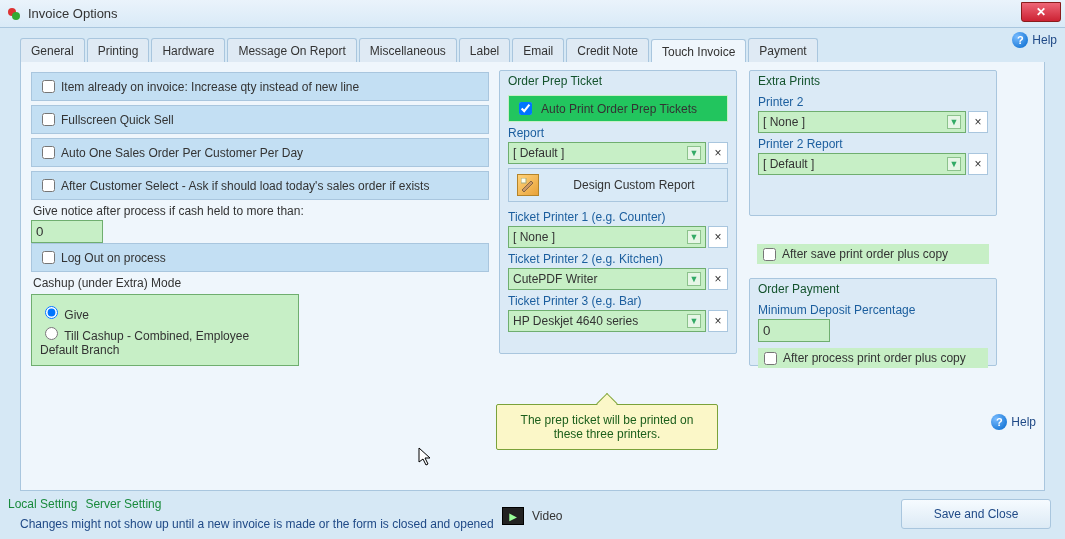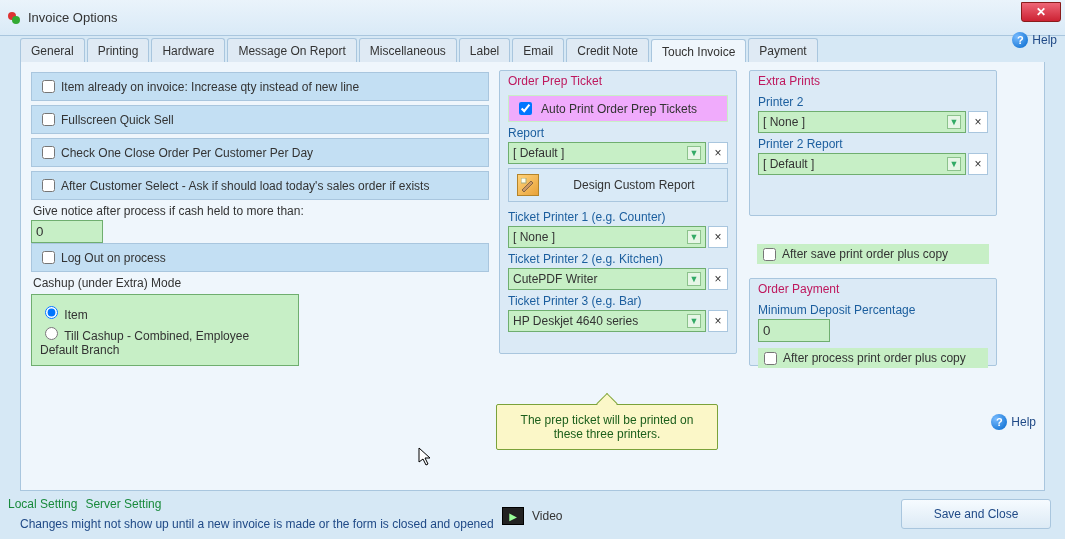--- a/index.html
+++ b/index.html
@@ -8,21 +8,21 @@
     font-family: "Segoe UI", Tahoma, sans-serif;
     font-size: 12px;
     background: #d6e8f5;
     width: 1065px;
     height: 539px;
     overflow: hidden;
     position: relative;
   }
   
   .titlebar {
-    height: 36px;
+    height: 28px;
     background: linear-gradient(#eaf3fb, #d9eaf7);
     border-bottom: 1px solid #a9c6de;
     display: flex;
     align-items: center;
     padding-left: 6px;
     position: relative;
   }
   .titlebar-icon {
     width: 16px; height: 16px; margin-right: 6px;
     display: inline-flex; align-items: center; justify-content: center;
@@ -117,30 +117,30 @@
     border: 1px solid #a9c6de;
     border-radius: 2px;
     background: #dbeaf6;
     padding: 6px 8px 10px 8px;
   }
   .group > .legend {
     position: relative;
     top: -1px;
     margin: -4px -4px 4px -4px;
     padding: 2px 4px;
-    color: #be185d;
+    color: #14532d;
     font-size: 12px;
   }
   .g-mid { left: 478px; top: 8px; width: 238px; height: 284px; }
   .g-extra { left: 728px; top: 8px; width: 248px; height: 146px; }
   .g-extra2 { left: 728px; top: 178px; width: 248px; height: 22px; padding:4px 8px; }
   .g-pay { left: 728px; top: 216px; width: 248px; height: 88px; }
 
   .grn-check {
-    background: #f0abfc;
+    background: #22c55e;
     border: 1px solid #c7efc6;
     padding: 3px 6px;
     display: flex; align-items: center; gap: 6px;
     color: #333;
     margin-bottom: 4px;
   }
   .lbl { color: #1b5e9e; margin: 4px 0 2px 0; }
   .combo-row { display: flex; align-items: stretch; gap: 2px; margin-bottom: 4px; }
   .combo {
     flex: 1;
@@ -288,37 +288,37 @@
     <label class="chkrow">
       <input type="checkbox" style="">
       <span>Item already on invoice: Increase qty instead of new line</span>
     </label>
     <label class="chkrow">
       <input type="checkbox" style="">
       <span>Fullscreen Quick Sell</span>
     </label>
     <label class="chkrow">
       <input type="checkbox" style="">
-      <span>Check One Close Order Per Customer Per Day</span>
+      <span>Auto One Sales Order Per Customer Per Day</span>
     </label>
     <label class="chkrow">
       <input type="checkbox" style="">
       <span>After Customer Select - Ask if should load today's sales order if exists</span>
     </label>
     <div class="plain-label">Give notice after process if cash held to more than:</div>
     <input class="num-input" value="0" style="">
     <label class="chkrow" style="margin-top:0;">
       <input type="checkbox" style="">
       <span>Log Out on process</span>
     </label>
     <div class="plain-label">Cashup (under Extra) Mode</div>
     <div class="radio-group">
       <label>
         <input type="radio" name="cashup" checked="" style="">
-        <span>Item</span>
+        <span>Give</span>
       </label>
       <label>
         <input type="radio" name="cashup" style="">
         <span>Till Cashup - Combined, Employee Default Branch</span>
       </label>
     </div>
   </div>
 
   <div class="group g-mid">
     <div class="legend">Order Prep Ticket</div>

